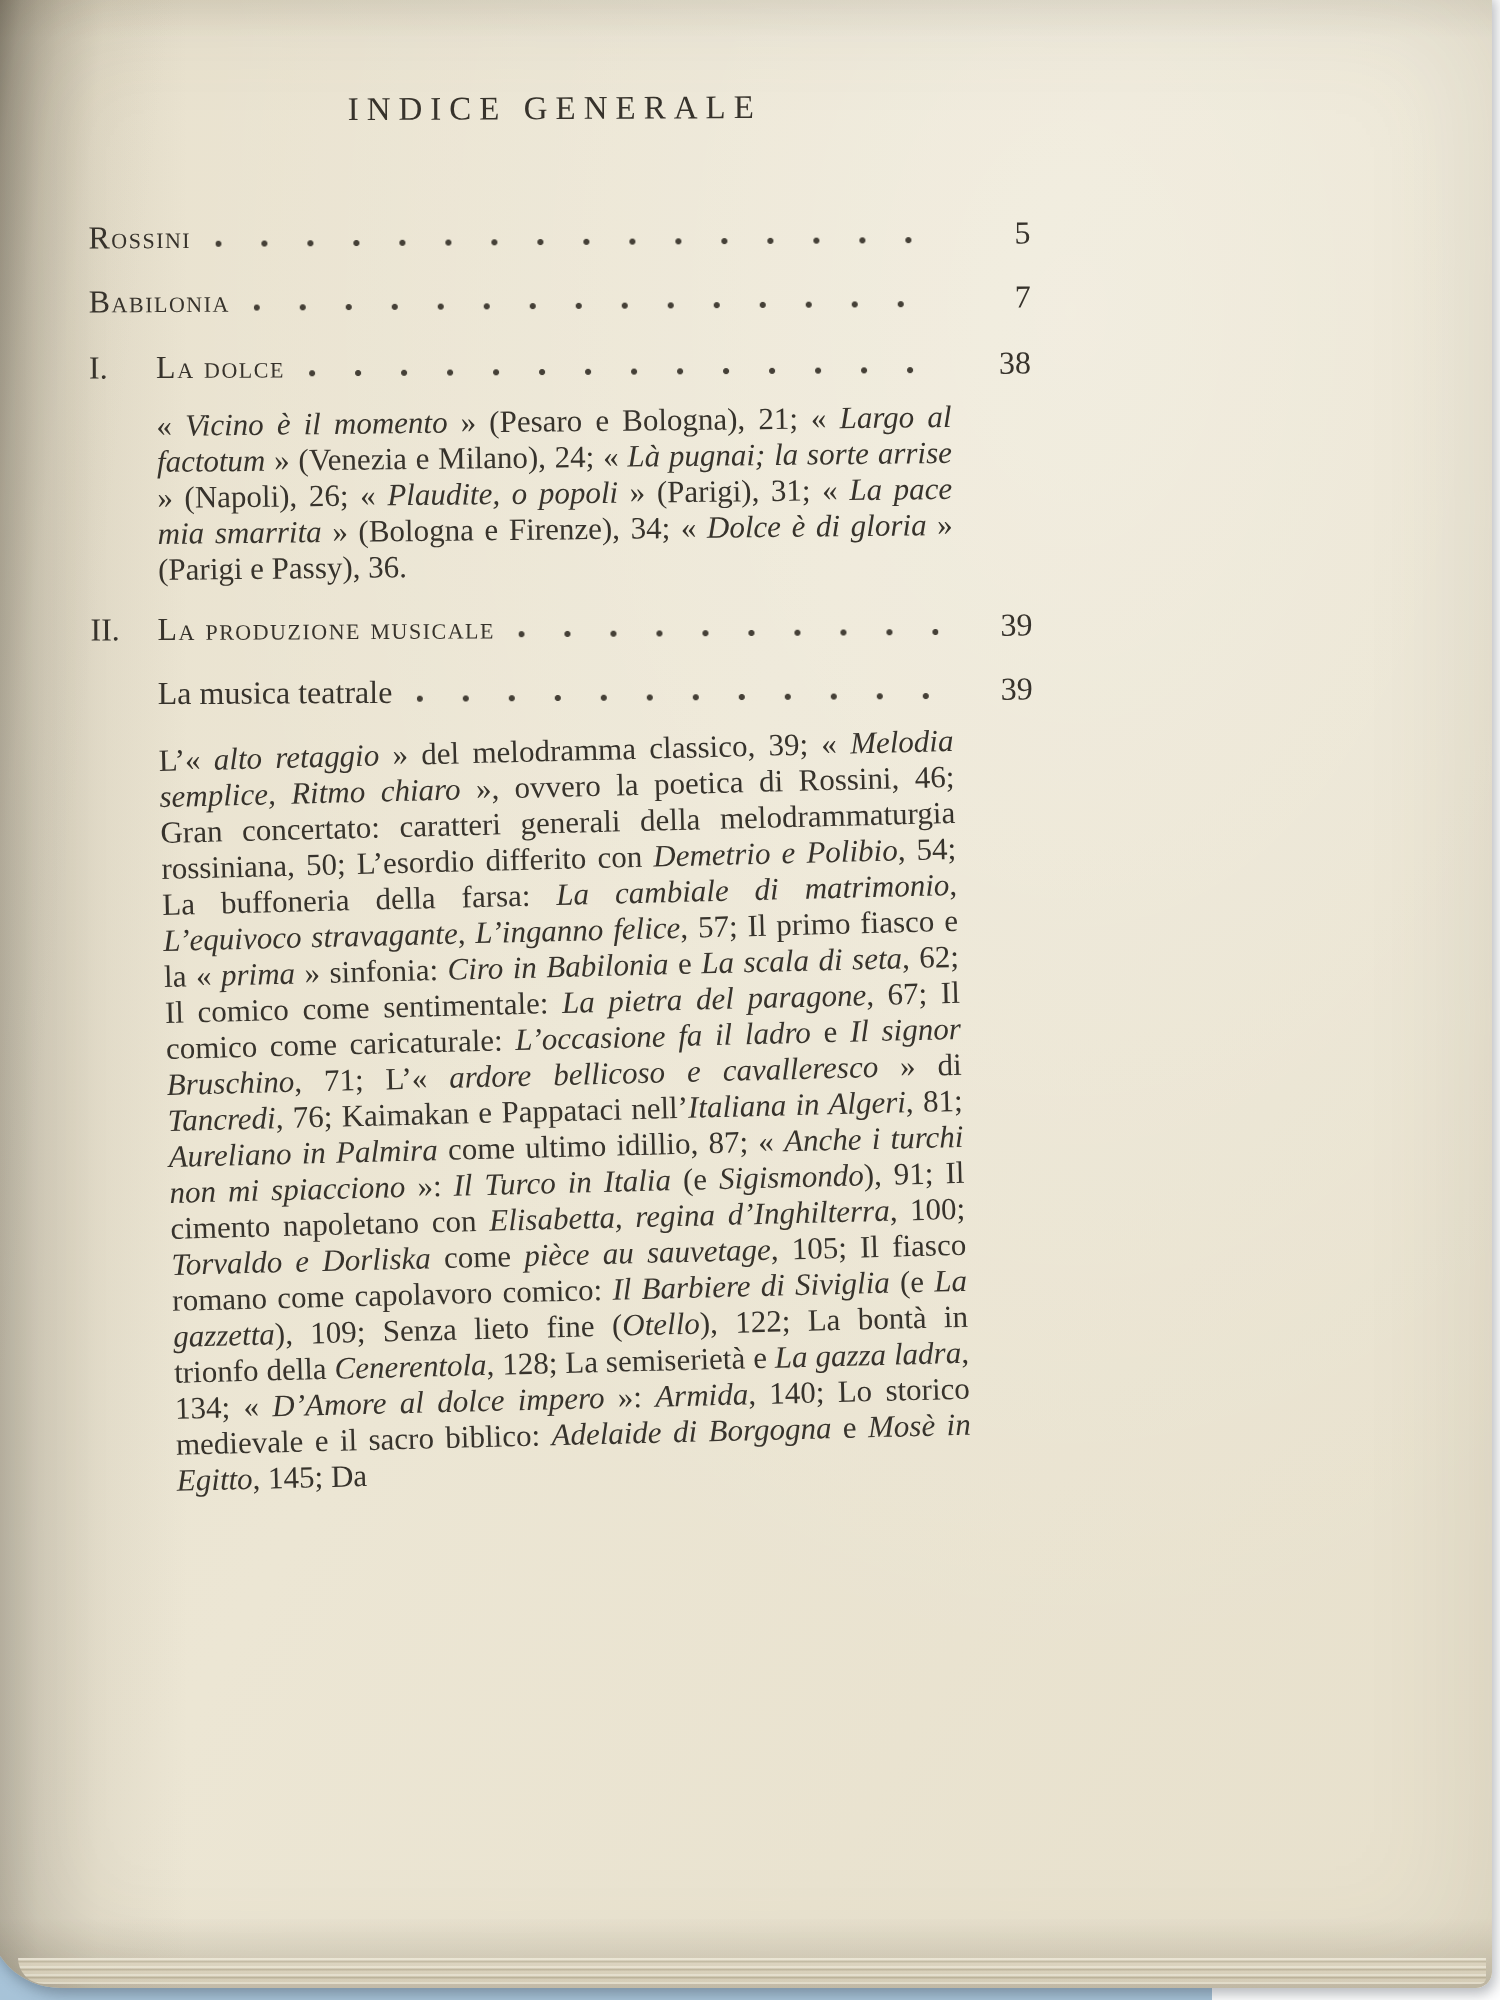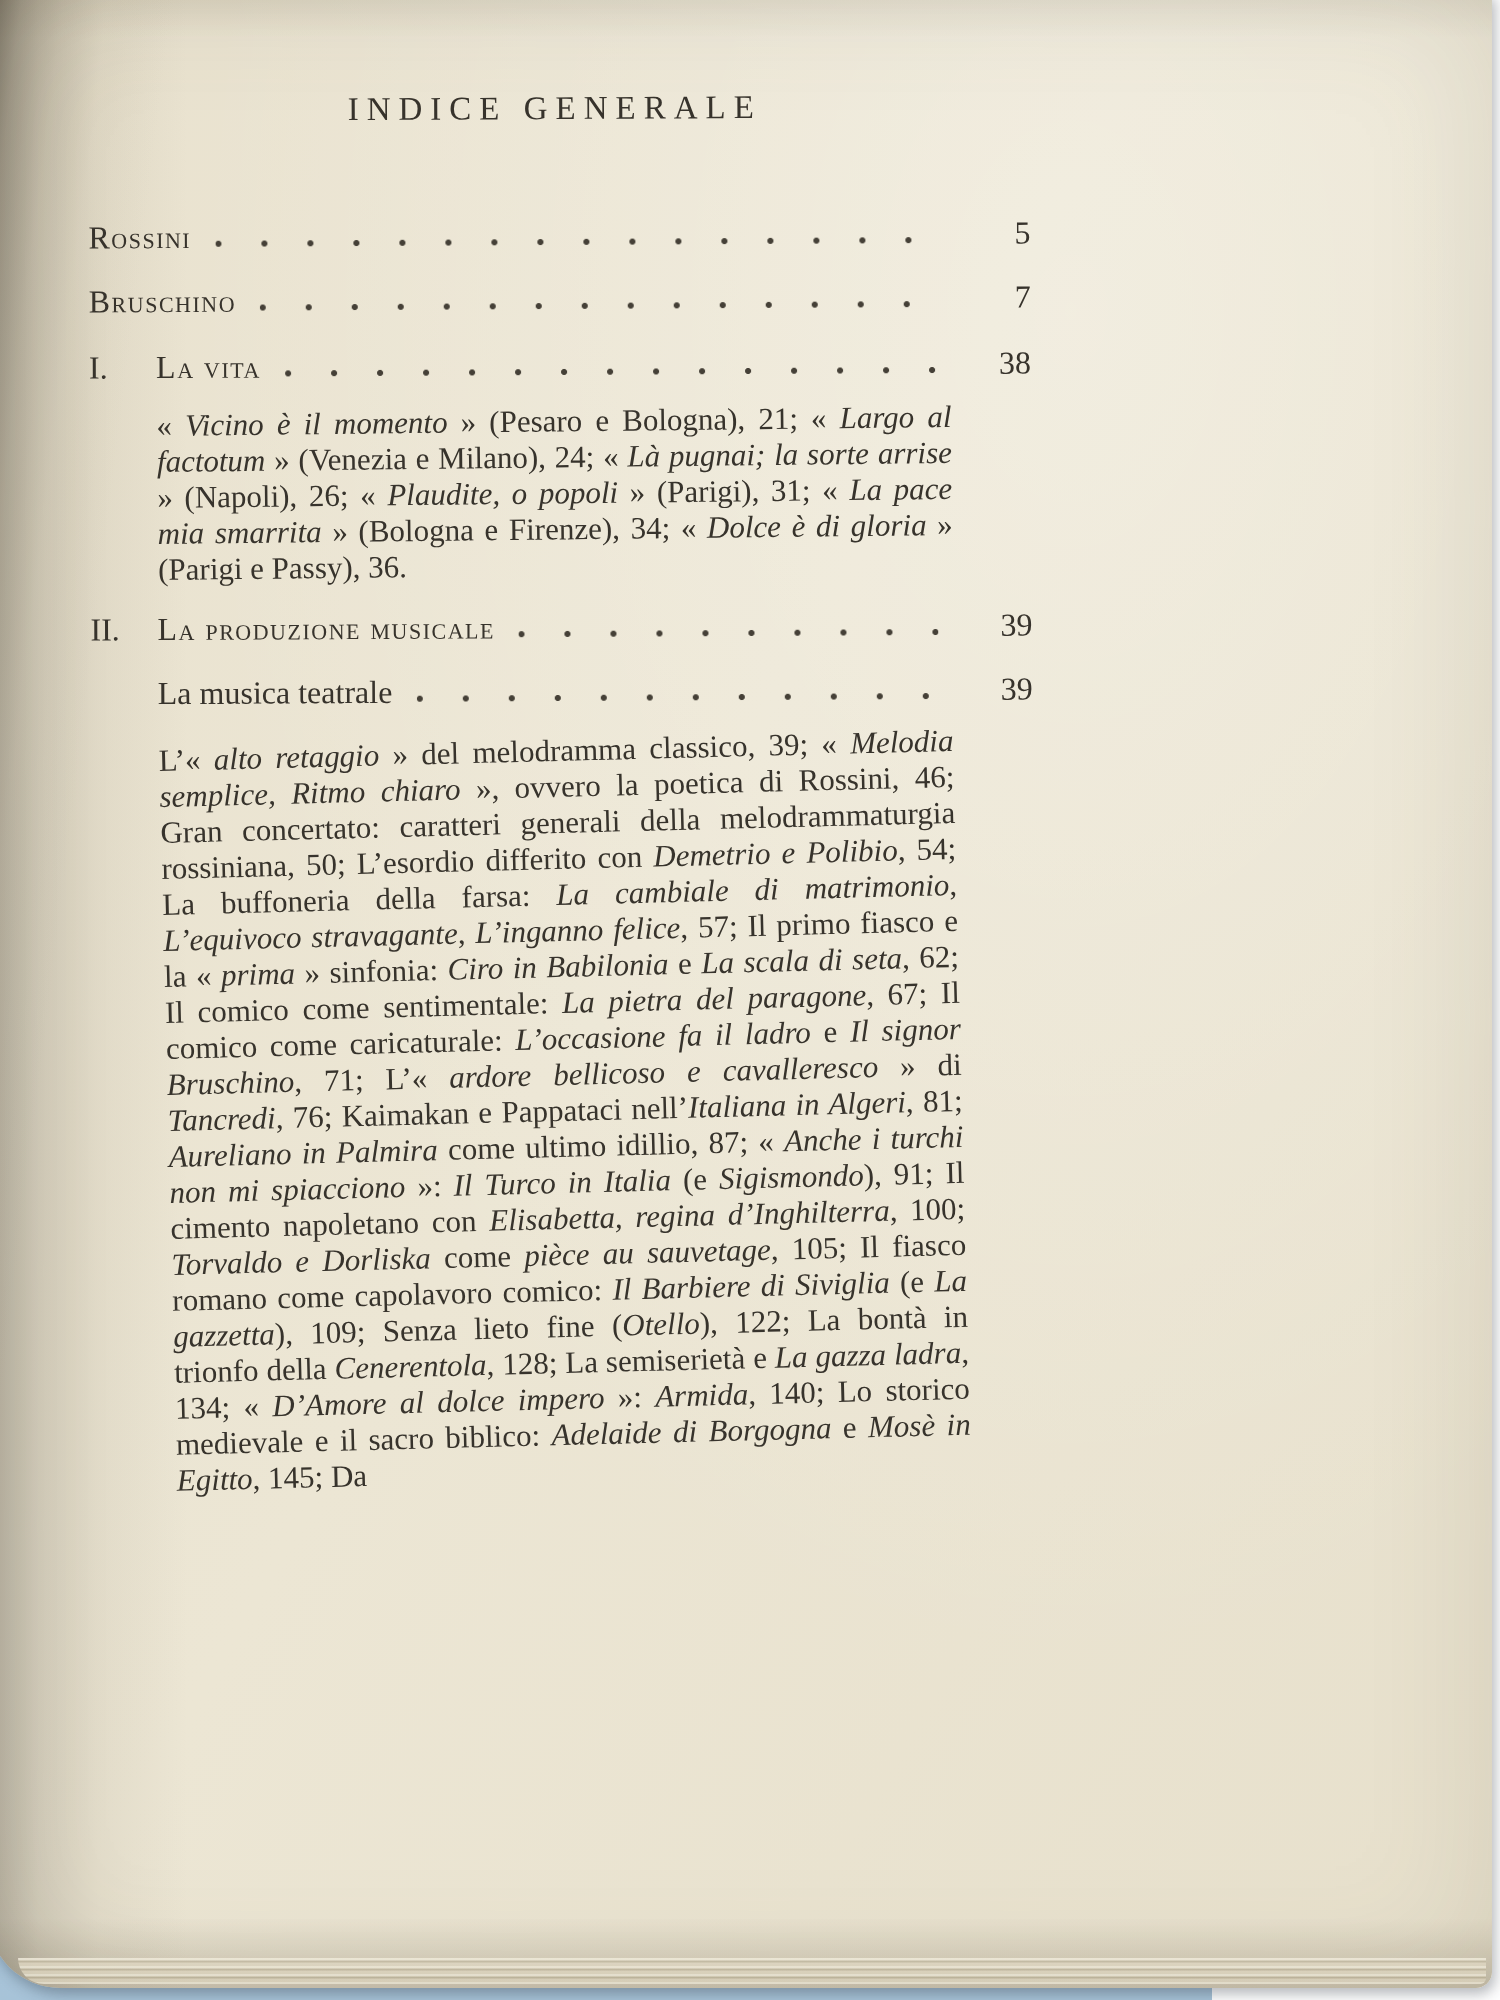--- a/index.html
+++ b/index.html
@@ -164,28 +164,28 @@
 
       <h1 class="toc-title">INDICE GENERALE</h1>
 
       <div class="toc-row row-premessa">
         <span class="label sc">Rossini</span>
         <span class="leader"></span>
         <span class="pagenum">5</span>
       </div>
 
       <div class="toc-row row-cronologia">
-        <span class="label sc">Bruschino</span>
+        <span class="label sc">Babilonia</span>
         <span class="leader"></span>
         <span class="pagenum">7</span>
       </div>
 
       <div class="toc-row row-vita">
         <span class="numeral">I.</span>
-        <span class="label sc">La vita</span>
+        <span class="label sc">La dolce</span>
         <span class="leader"></span>
         <span class="pagenum">38</span>
       </div>
 
       <p class="toc-para para-vita"><span>« </span><i>Vicino è il momento</i><span> » (Pesaro e Bologna), 21; « </span><i>Largo al factotum</i><span> » (Venezia e Milano), 24; « </span><i>Là pugnai; la sorte arrise</i><span> » (Napoli), 26; « </span><i>Plaudite, o popoli</i><span> » (Parigi), 31; « </span><i>La pace mia smarrita</i><span> » (Bologna e Firenze), 34; « </span><i>Dolce è di gloria</i><span> » (Parigi e Passy), 36.</span></p>
 
       <div class="toc-row row-produzione">
         <span class="numeral">II.</span>
         <span class="label sc">La produzione musicale</span>
         <span class="leader"></span>

